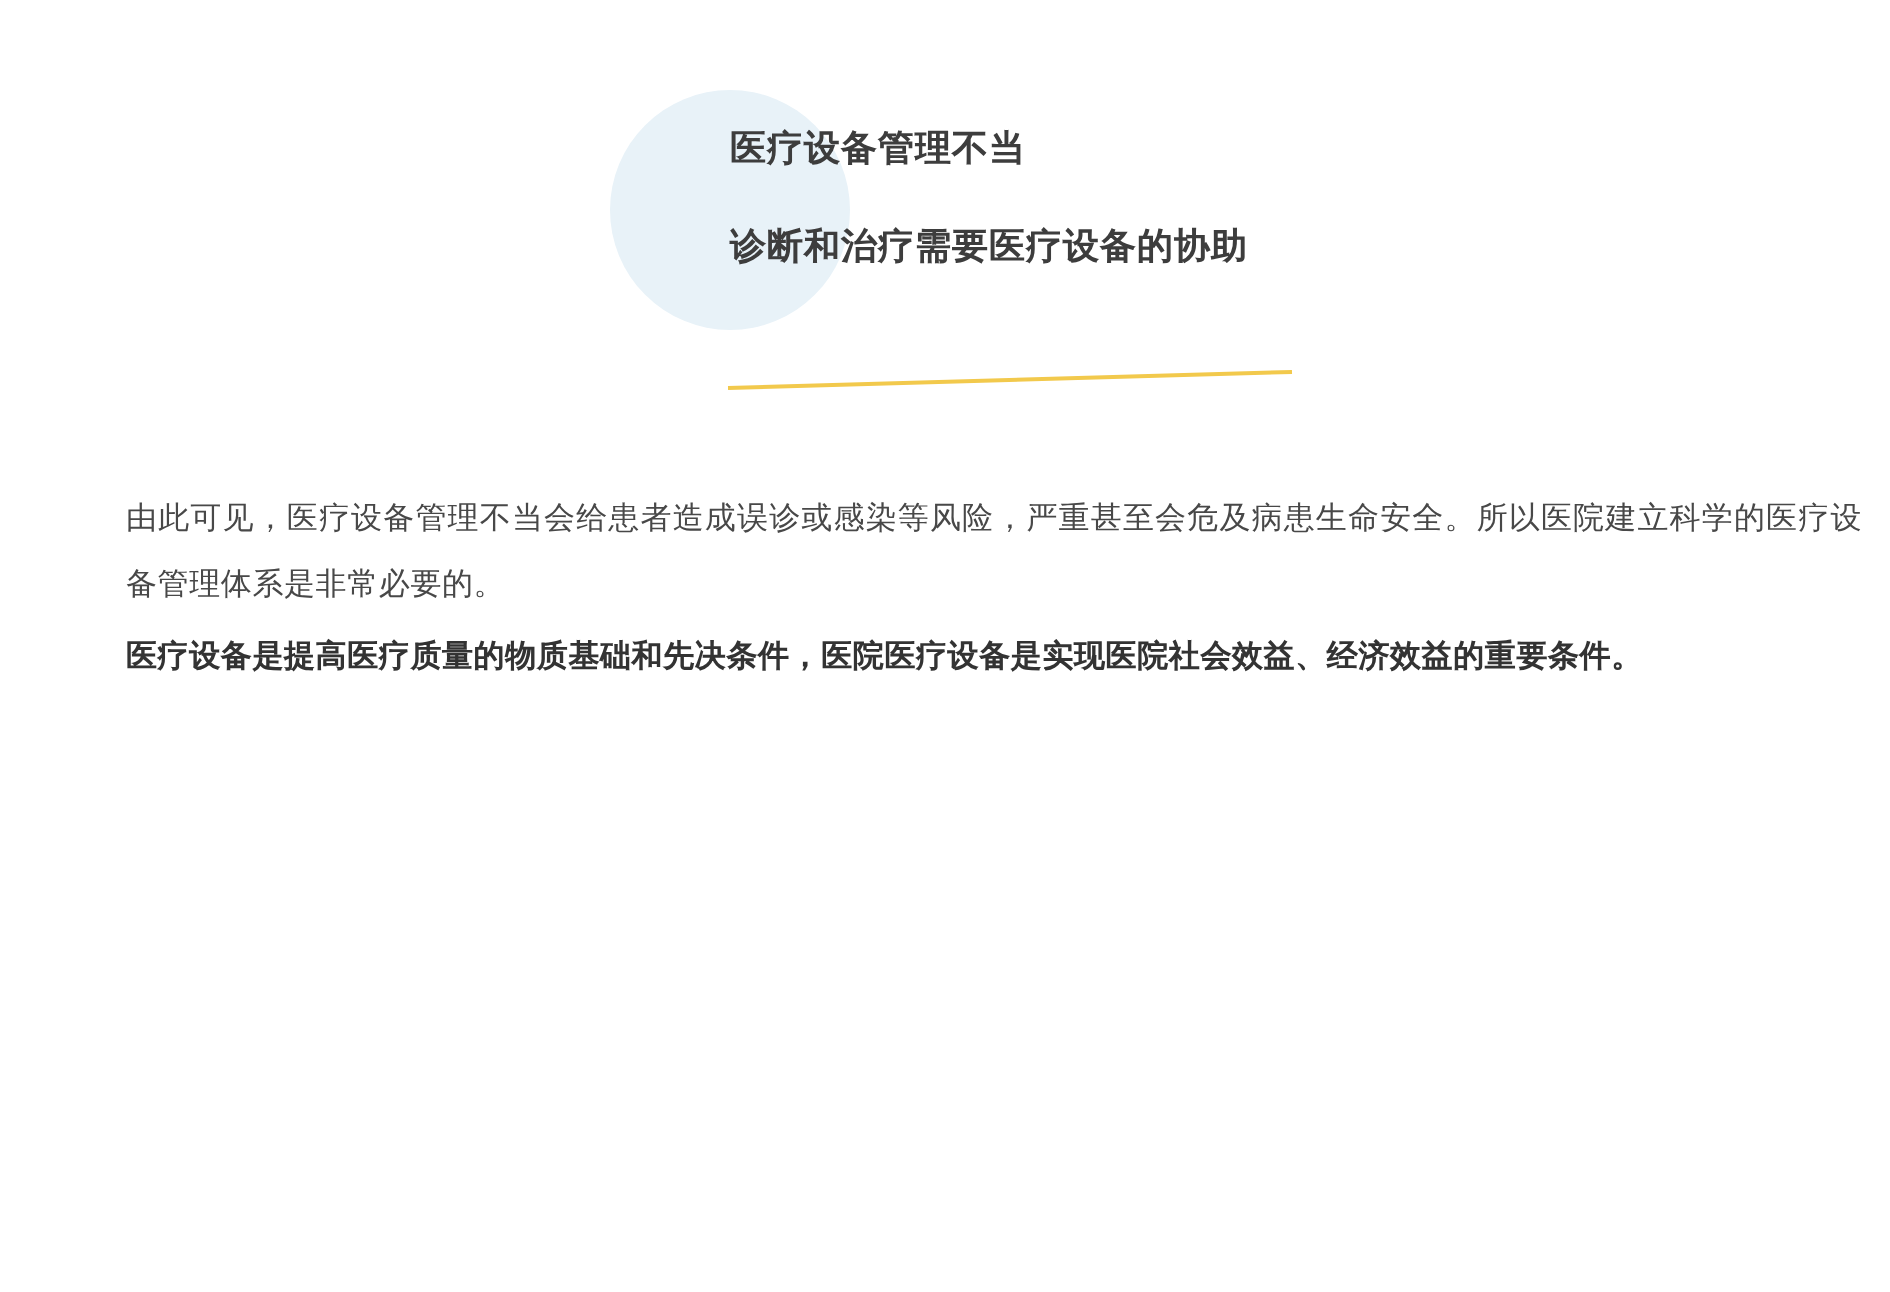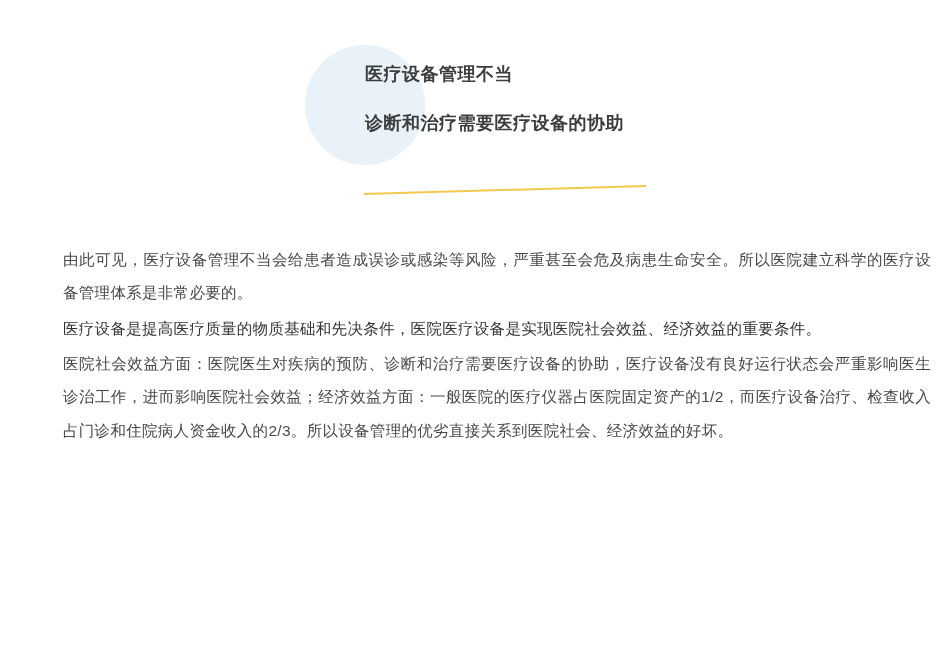--- a/index.html
+++ b/index.html
@@ -80,21 +80,21 @@
   .para {
     font-size: 15.5px;
     line-height: 2.15;
     color: #484848;
     margin: 0 0 2px 0;
     text-align: justify;
     letter-spacing: 0.3px;
   }
 
   .para.bold {
-    font-weight: normal;
+    font-weight: bold;
     color: #333333;
   }
 </style>
 </head>
 <body>
 
 <div id="page">
 
   <div class="header">
     <div class="header-circle"></div>
@@ -107,16 +107,15 @@
     <div class="header-underline">
       <svg width="284" height="10" viewBox="0 0 284 10">
         <line x1="1" y1="9" x2="283" y2="1" stroke="#f2c94c" stroke-width="2"></line>
       </svg>
     </div>
   </div>
 
   <div class="content">
     <p class="para">由此可见，医疗设备管理不当会给患者造成误诊或感染等风险，严重甚至会危及病患生命安全。所以医院建立科学的医疗设备管理体系是非常必要的。</p>
     <p class="para bold">医疗设备是提高医疗质量的物质基础和先决条件，医院医疗设备是实现医院社会效益、经济效益的重要条件。</p>
-    <p class="para">医院社会效益方面：医院医生对疾病的预防、诊断和治疗需要医疗设备的协助，医疗设备没有良好运行状态会严重影响医生诊治工作，进而影响医院社会效益；经济效益方面：一般医院的医疗仪器占医院固定资产的1/2，而医疗设备治疗、检查收入占门诊和住院病人资金收入的2/3。所以设备管理的优劣直接关系到医院社会、经济效益的好坏。</p>
   </div>
 
 </div>
 
 </body></html>

